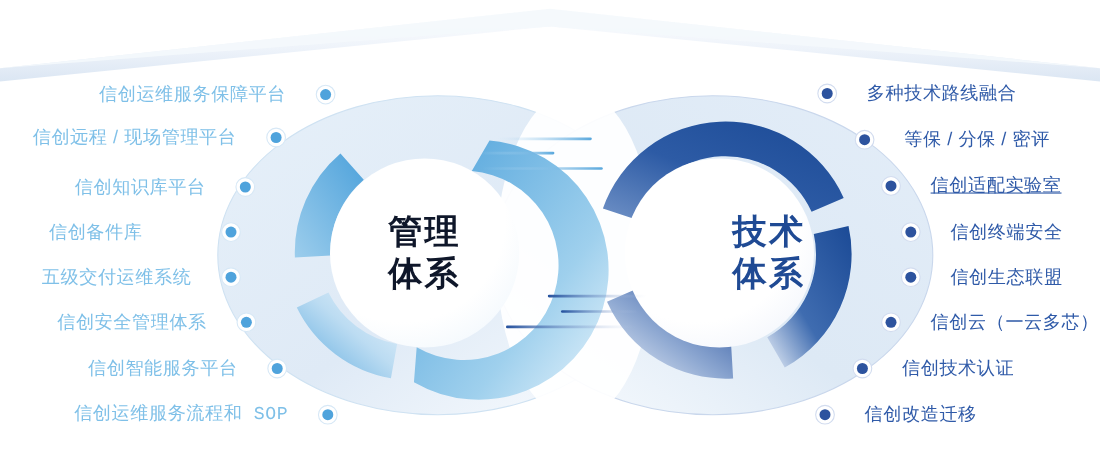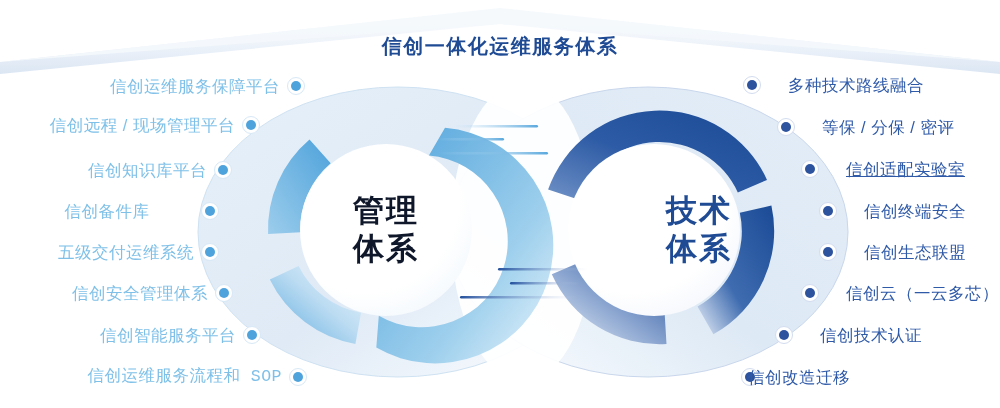--- a/index.html
+++ b/index.html
@@ -13,21 +13,21 @@
   #stage{position:absolute;left:0;top:0;width:1000px;height:408px;}
   #art{position:absolute;left:0;top:0;width:1000px;height:408px;}
 
   .label{
     position:absolute;
     white-space:nowrap;
     font-size:16.5px;
     letter-spacing:.5px;
     line-height:1;
   }
-  .label.left{ text-align:right; color:#7fc0e8;margin-left:20px; }
+  .label.left{ text-align:right; color:#7fc0e8; }
   .label.right{ text-align:left; color:#2f5aa8; }
 
   .ring-text{
     position:absolute;
     text-align:center;
     font-weight:bold;
     font-size:31px;
     line-height:1.22;
     letter-spacing:2px;
   }
@@ -230,21 +230,20 @@
         <circle cx="828" cy="252" r="5" fill="#2d539e"></circle>
         <circle cx="810" cy="293" r="8.5" fill="#ffffff" stroke="#d2dcef" stroke-width="1"></circle>
         <circle cx="810" cy="293" r="5" fill="#2d539e"></circle>
         <circle cx="784" cy="335" r="8.5" fill="#ffffff" stroke="#d2dcef" stroke-width="1"></circle>
         <circle cx="784" cy="335" r="5" fill="#2d539e"></circle>
         <circle cx="750" cy="377" r="8.5" fill="#ffffff" stroke="#d2dcef" stroke-width="1"></circle>
         <circle cx="750" cy="377" r="5" fill="#2d539e"></circle>
       </g>
   </svg>
 
-  <div class="title" id="page-title" style="left:500px;top:33px;transform:translateX(-50%);">信创一体化运维服务体系</div>
 
   <div class="ring-text" id="mgmt-text" style="left:386px;top:230px;transform:translate(-50%,-50%);">
     <div>管理</div>
     <div>体系</div>
   </div>
   <div class="ring-text" id="tech-text" style="left:654px;top:230px;transform:translate(-50%,-50%);">
     <div>技术</div>
     <div>体系</div>
   </div>
 
@@ -259,16 +258,16 @@
       <div class="label left" style="left: 0px; width: 262px; top: 369px; font-family: Liberation Mono, monospace;">信创运维服务流程和 SOP</div>
     </div>
   <div id="right-labels">
       <div class="label right" style="left: 788px; top: 77px;">多种技术路线融合</div>
       <div class="label right" style="left: 822px; top: 119px;">等保 / 分保 / 密评</div>
       <div class="label right" style="left: 846px; top: 161px; text-decoration: underline;">信创适配实验室</div>
       <div class="label right" style="left: 864px; top: 203px;">信创终端安全</div>
       <div class="label right" style="left: 864px; top: 244px;">信创生态联盟</div>
       <div class="label right" style="left: 846px; top: 285px;">信创云（一云多芯）</div>
       <div class="label right" style="left: 820px; top: 327px;">信创技术认证</div>
-      <div class="label right" style="left: 748px; top: 369px;">信创改造迁移</div>
+      <div class="label right" style="left: 786px; top: 369px;">信创改造迁移</div>
     </div>
 
 </div>
 
 </body></html>

